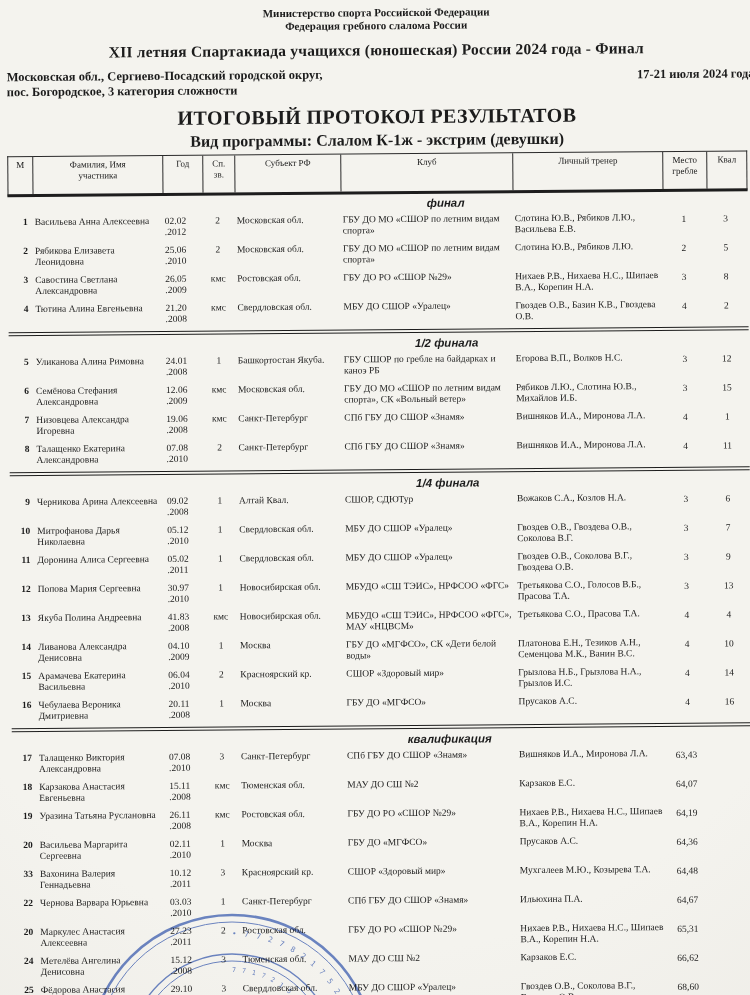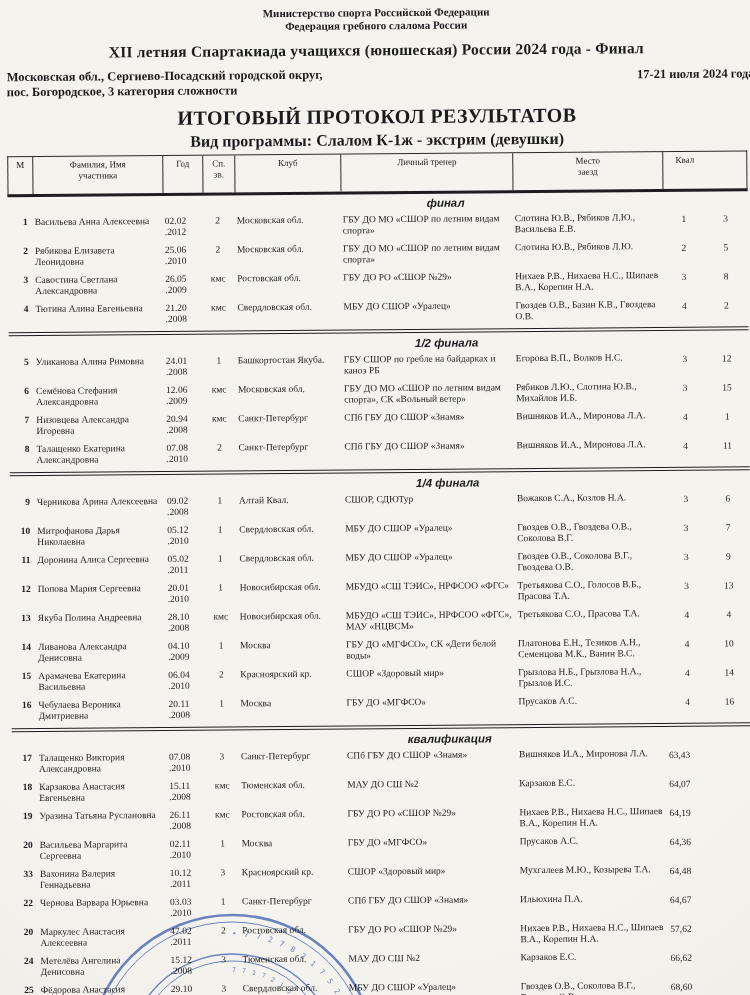--- a/index.html
+++ b/index.html
@@ -36,21 +36,21 @@
     transform:translateX(68px);
   }
   .sec.sep { border-top:4px double #1d1d1d; margin-top:2px; padding-top:1px; }
 
   .row { font-size:9.5px; line-height:11px; padding:3px 0 4px; }
   .c { padding:0 3px; }
   .c-num  { text-align:right; font-weight:bold; padding-right:4px; }
   .c-date { white-space:pre-line; }
   .c-rank { text-align:center; }
   .c-heat, .c-qual { text-align:center; padding-top:2px; }
-  .row.noheat .c-qual { grid-column:8 / 10; text-align:left; padding-right:46px; }
+  .row.noheat .c-qual { grid-column:8 / 10; text-align:center; padding-right:46px; }
 
   .stamp {
     position:absolute; left:82px; top:908px; opacity:.82;
     mix-blend-mode:multiply; pointer-events:none;
   }
 </style>
 </head>
 <body>
 
 <div class="sheet">
@@ -70,24 +70,25 @@
     <div class="protocol">ИТОГОВЫЙ ПРОТОКОЛ РЕЗУЛЬТАТОВ</div>
     <div class="program">Вид программы: Слалом К-1ж - экстрим (девушки)</div>
 
     <div class="grid thead">
       <div class="th">М</div>
       <div class="th">Фамилия, Имя
 участника</div>
       <div class="th">Год</div>
       <div class="th">Сп.
 зв.</div>
+      <div class="th">Субъект РФ</div>
       <div class="th">Клуб</div>
       <div class="th">Личный тренер</div>
       <div class="th">Место
-заезд</div>
+гребле</div>
       <div class="th">Квал</div>
     </div>
 
     <div class="tbody">
         <div class="sec">
     <div class="sec-label">финал</div>
   <div class="grid row">
     <div class="c c-num">1</div>
     <div class="c c-name">Васильева Анна Алексеевна</div>
     <div class="c c-date">02.02
@@ -158,21 +159,21 @@
     <div class="c c-rank">кмс</div>
     <div class="c c-region">Московская обл.</div>
     <div class="c c-club">ГБУ ДО МО «СШОР по летним видам спорта», СК «Вольный ветер»</div>
     <div class="c c-coach">Рябиков Л.Ю., Слотина Ю.В., Михайлов И.Б.</div>
     <div class="c c-heat">3</div>
     <div class="c c-qual">15</div>
   </div>
           <div class="grid row">
     <div class="c c-num">7</div>
     <div class="c c-name">Низовцева Александра Игоревна</div>
-    <div class="c c-date">20.94
+    <div class="c c-date">19.06
 .2008</div>
     <div class="c c-rank">кмс</div>
     <div class="c c-region">Санкт-Петербург</div>
     <div class="c c-club">СПб ГБУ ДО СШОР «Знамя»</div>
     <div class="c c-coach">Вишняков И.А., Миронова Л.А.</div>
     <div class="c c-heat">4</div>
     <div class="c c-qual">1</div>
   </div>
           <div class="grid row">
     <div class="c c-num">8</div>
@@ -221,33 +222,33 @@
     <div class="c c-rank">1</div>
     <div class="c c-region">Свердловская обл.</div>
     <div class="c c-club">МБУ ДО СШОР «Уралец»</div>
     <div class="c c-coach">Гвоздев О.В., Соколова В.Г., Гвоздева О.В.</div>
     <div class="c c-heat">3</div>
     <div class="c c-qual">9</div>
   </div>
           <div class="grid row">
     <div class="c c-num">12</div>
     <div class="c c-name">Попова Мария Сергеевна</div>
-    <div class="c c-date">20.01
+    <div class="c c-date">30.97
 .2010</div>
     <div class="c c-rank">1</div>
     <div class="c c-region">Новосибирская обл.</div>
     <div class="c c-club">МБУДО «СШ ТЭИС», НРФСОО «ФГС»</div>
     <div class="c c-coach">Третьякова С.О., Голосов В.Б., Прасова Т.А.</div>
     <div class="c c-heat">3</div>
     <div class="c c-qual">13</div>
   </div>
           <div class="grid row">
     <div class="c c-num">13</div>
     <div class="c c-name">Якуба Полина Андреевна</div>
-    <div class="c c-date">28.10
+    <div class="c c-date">41.83
 .2008</div>
     <div class="c c-rank">кмс</div>
     <div class="c c-region">Новосибирская обл.</div>
     <div class="c c-club">МБУДО «СШ ТЭИС», НРФСОО «ФГС», МАУ «НЦВСМ»</div>
     <div class="c c-coach">Третьякова С.О., Прасова Т.А.</div>
     <div class="c c-heat">4</div>
     <div class="c c-qual">4</div>
   </div>
           <div class="grid row">
     <div class="c c-num">14</div>
@@ -356,28 +357,28 @@
     <div class="c c-rank">1</div>
     <div class="c c-region">Санкт-Петербург</div>
     <div class="c c-club">СПб ГБУ ДО СШОР «Знамя»</div>
     <div class="c c-coach">Ильюхина П.А.</div>
 
     <div class="c c-qual">64,67</div>
   </div>
           <div class="grid row noheat">
     <div class="c c-num">20</div>
     <div class="c c-name">Маркулес Анастасия Алексеевна</div>
-    <div class="c c-date">47.02
+    <div class="c c-date">27.23
 .2011</div>
     <div class="c c-rank">2</div>
     <div class="c c-region">Ростовская обл.</div>
     <div class="c c-club">ГБУ ДО РО «СШОР №29»</div>
     <div class="c c-coach">Нихаев Р.В., Нихаева Н.С., Шипаев В.А., Корепин Н.А.</div>
 
-    <div class="c c-qual">57,62</div>
+    <div class="c c-qual">65,31</div>
   </div>
           <div class="grid row noheat">
     <div class="c c-num">24</div>
     <div class="c c-name">Метелёва Ангелина Денисовна</div>
     <div class="c c-date">15.12
 .2008</div>
     <div class="c c-rank">3</div>
     <div class="c c-region">Тюменская обл.</div>
     <div class="c c-club">МАУ ДО СШ №2</div>
     <div class="c c-coach">Карзаков Е.С.</div>

